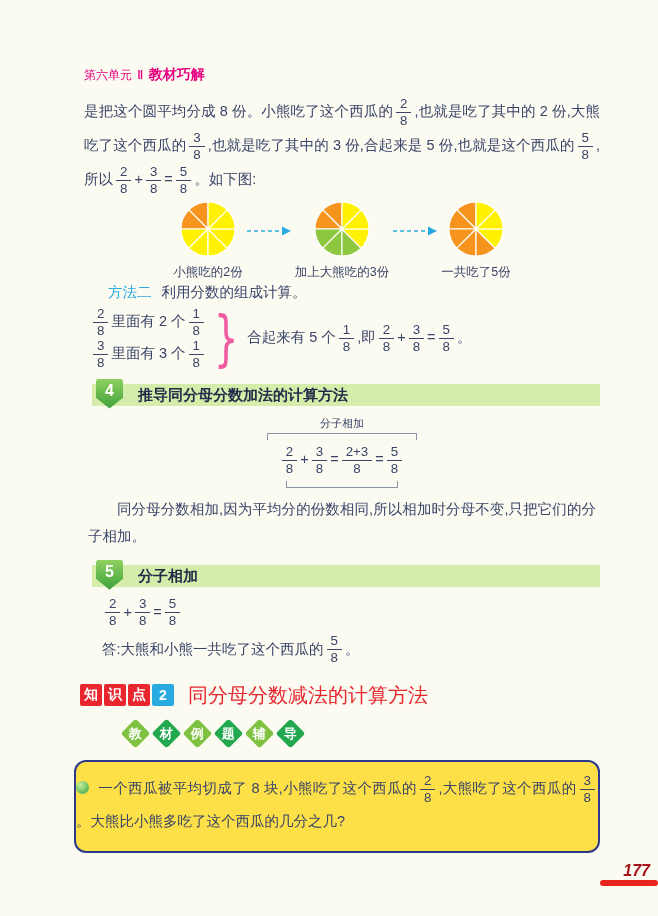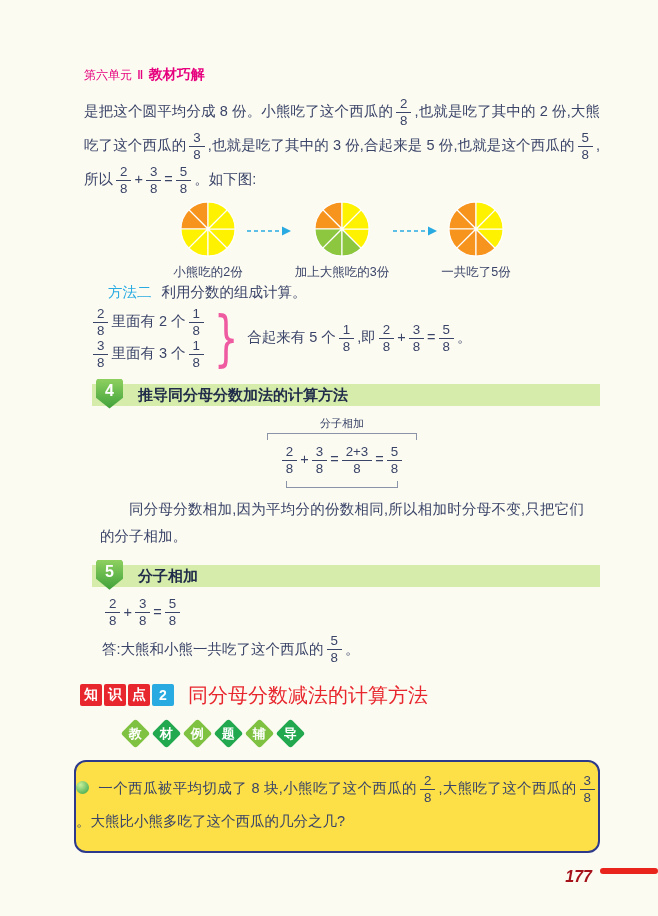--- a/index.html
+++ b/index.html
@@ -16,21 +16,21 @@
   .hdr .hdr-title { font-weight:bold; font-size:14px; }
   .hdr .hdr-sep { font-weight:bold; margin:0 2px; }
 
   
   .frac { display:inline-flex; flex-direction:column; align-items:center;
           vertical-align:middle; line-height:1.05; margin:0 3px; font-size:0.92em; }
   .frac .fnum { padding:0 4px 1px; border-bottom:1px solid currentColor; }
   .frac .fden { padding-top:1px; }
 
   .para { line-height:2.35; text-align:justify; }
-  .para2 { line-height:1.9; text-indent:2em; text-align:justify; margin:6px 16px 2px; }
+  .para2 { line-height:1.9; text-indent:2em; text-align:justify; margin:6px 4px 2px; }
 
   
   .pie-row { display:flex; justify-content:center; align-items:flex-start; gap:4px; margin:4px 0 2px; }
   .pie-item { display:flex; flex-direction:column; align-items:center; }
   .pie-label { font-size:12.5px; margin-top:3px; white-space:nowrap; }
   .pie-arrow { margin-top:24px; }
 
   
   .m2-head { margin:2px 0 4px 24px; }
   .m2-label { color:#29abe2; font-weight:normal; margin-right:10px; }
@@ -80,21 +80,21 @@
   .dm-b { background:#22a84e; }
 
   
   .q-box { border:2px solid #2d3a8c; border-radius:12px; padding:10px 0 12px;
            margin:2px 0 0 -10px; line-height:2.3; text-align:justify; background:#fde047; }
   .q-bullet { display:inline-block; width:13px; height:13px; border-radius:50%;
               background:radial-gradient(circle at 35% 30%, #c8f09a, #2e9e44);
               margin-right:9px; vertical-align:-1px; }
 
   
-  .pageno { position:absolute; right:0; bottom:30px; display:flex; align-items:flex-start; }
+  .pageno { position:absolute; right:0; bottom:30px; display:flex; align-items:flex-end;flex-direction:column; }
   .pageno .num { color:#a51219; font-weight:bold; font-size:16px; font-style:italic; margin-right:8px; }
   .pageno .bar { width:58px; height:6px; background:#e8241c; border-radius:3px; }
 </style>
 </head>
 <body>
 
 <div class="page">
   <div class="content">
 
     <div class="hdr">

